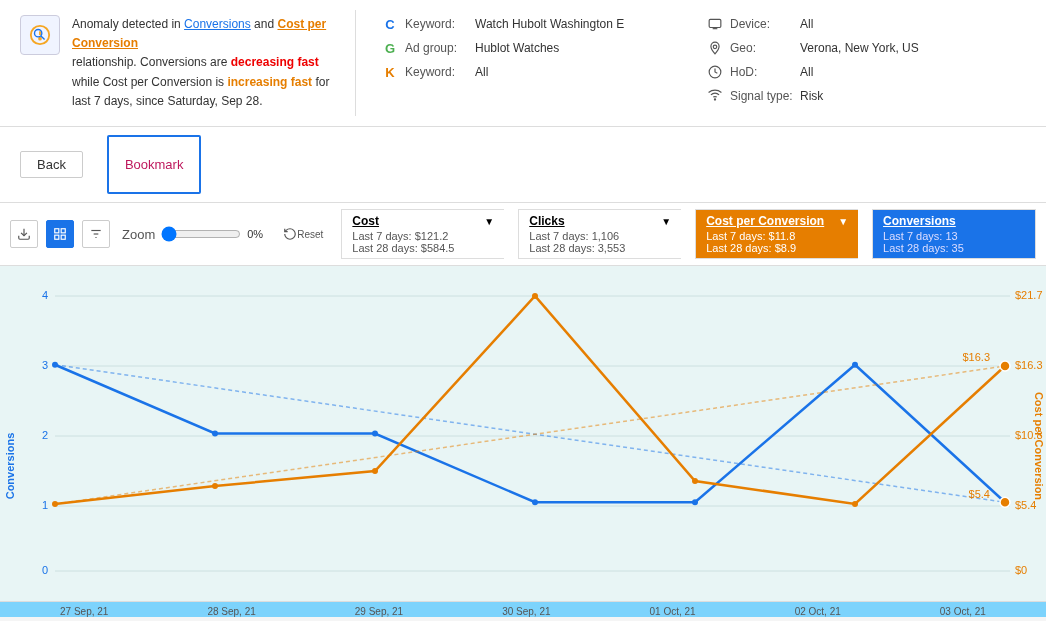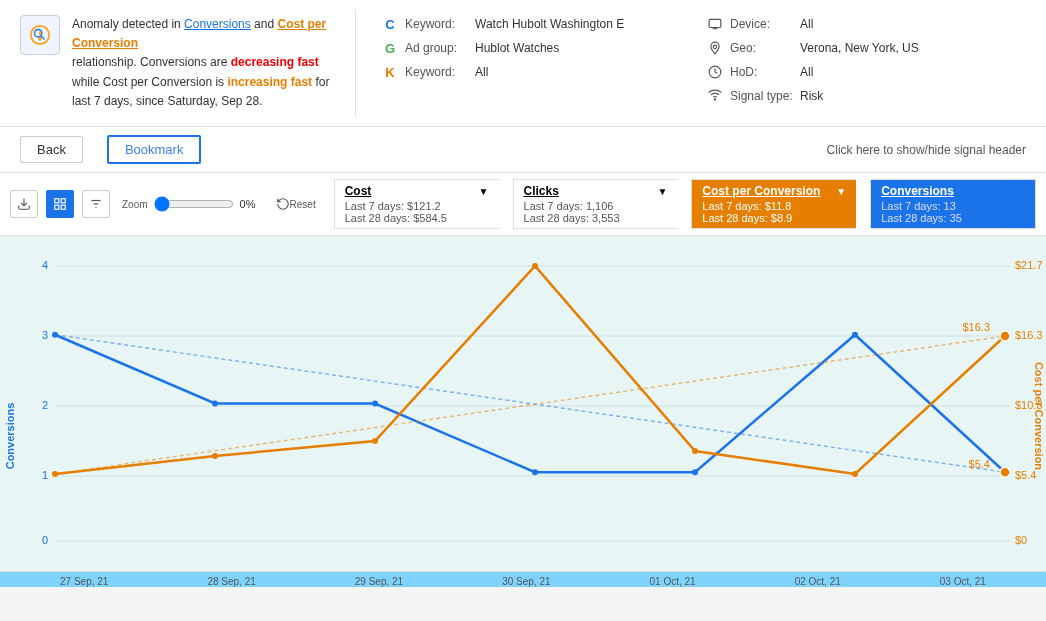--- a/index.html
+++ b/index.html
@@ -72,22 +72,22 @@
       padding: 5px 16px;
       cursor: pointer;
       border-radius: 2px;
       font-size: 13px;
       color: #333;
     }
 
     .btn-bookmark {
       background: #fff;
       border: 2px solid #1a73e8;
-      color: #3b82f6;
-      padding: 5px 16px;
+      color: #be185d;
+      padding: 20px 16px;
       cursor: pointer;
       border-radius: 2px;
       font-size: 13px;
       font-weight: 500;
     }
 
     .btn-take-action {
       background: #1a73e8;
       border: none;
       color: #fff;
@@ -115,21 +115,21 @@
       border-radius: 2px;
       display: flex; align-items: center; justify-content: center;
       cursor: pointer;
       background: #fff;
     }
 
     .toolbar-icon.active { background: #1a73e8; border-color: #1a73e8; }
     .toolbar-icon.active svg { color: #fff; }
 
     .zoom-section { display: flex; align-items: center; gap: 6px; margin-left: 4px; }
-    .zoom-label { color: #555; font-size: 10px; }
+    .zoom-label { color: #555; font-size: 13px; }
     .zoom-slider { width: 80px; }
     .zoom-pct { color: #333; font-size: 11px; min-width: 24px; }
 
     .reset-btn {
       display: flex; flex-direction: row; align-items: center;
       cursor: pointer; color: #555; font-size: 10px; margin-left: 4px;
     }
 
     .metric-pills { display: flex; flex: 1; margin-left: 10px; gap: 14px; }
 
@@ -274,21 +274,20 @@
       </div>
     </div>
   </div>
 </div>
 
 <div class="action-bar">
   <div class="action-bar-left">
     <button class="btn-back">Back</button>
     <button class="btn-bookmark">Bookmark</button>
   </div>
-  <span class="click-hint">Click here to show/hide signal header</span>
 </div>
 
 <div class="chart-toolbar">
   <div class="toolbar-icon">
     <svg width="14" height="14" viewBox="0 0 24 24" fill="none" stroke="#555" stroke-width="2">
         <path d="M21 15v4a2 2 0 0 1-2 2H5a2 2 0 0 1-2-2v-4"></path>
         <polyline points="7 10 12 15 17 10"></polyline>
         <line x1="12" y1="15" x2="12" y2="3"></line>
       </svg>
   </div>

